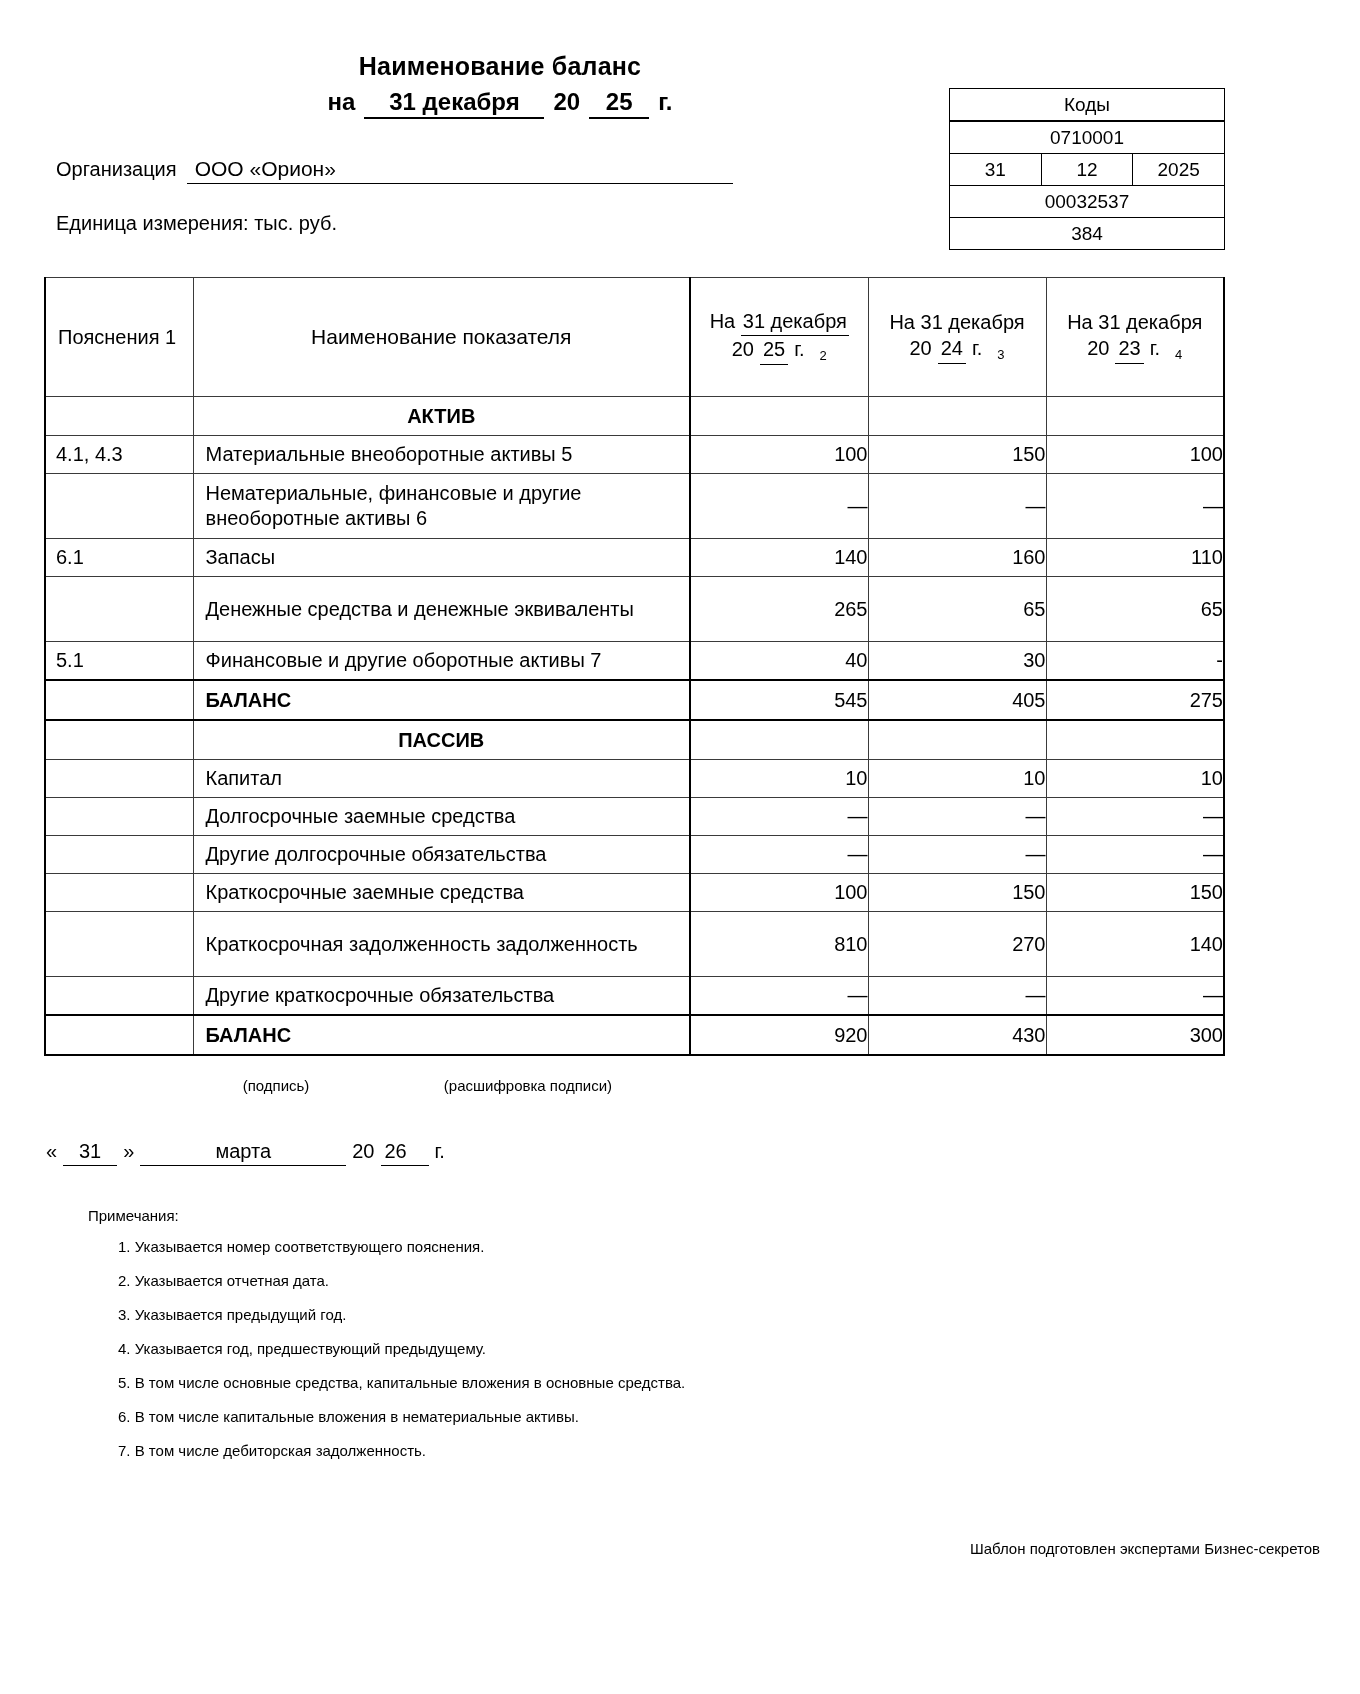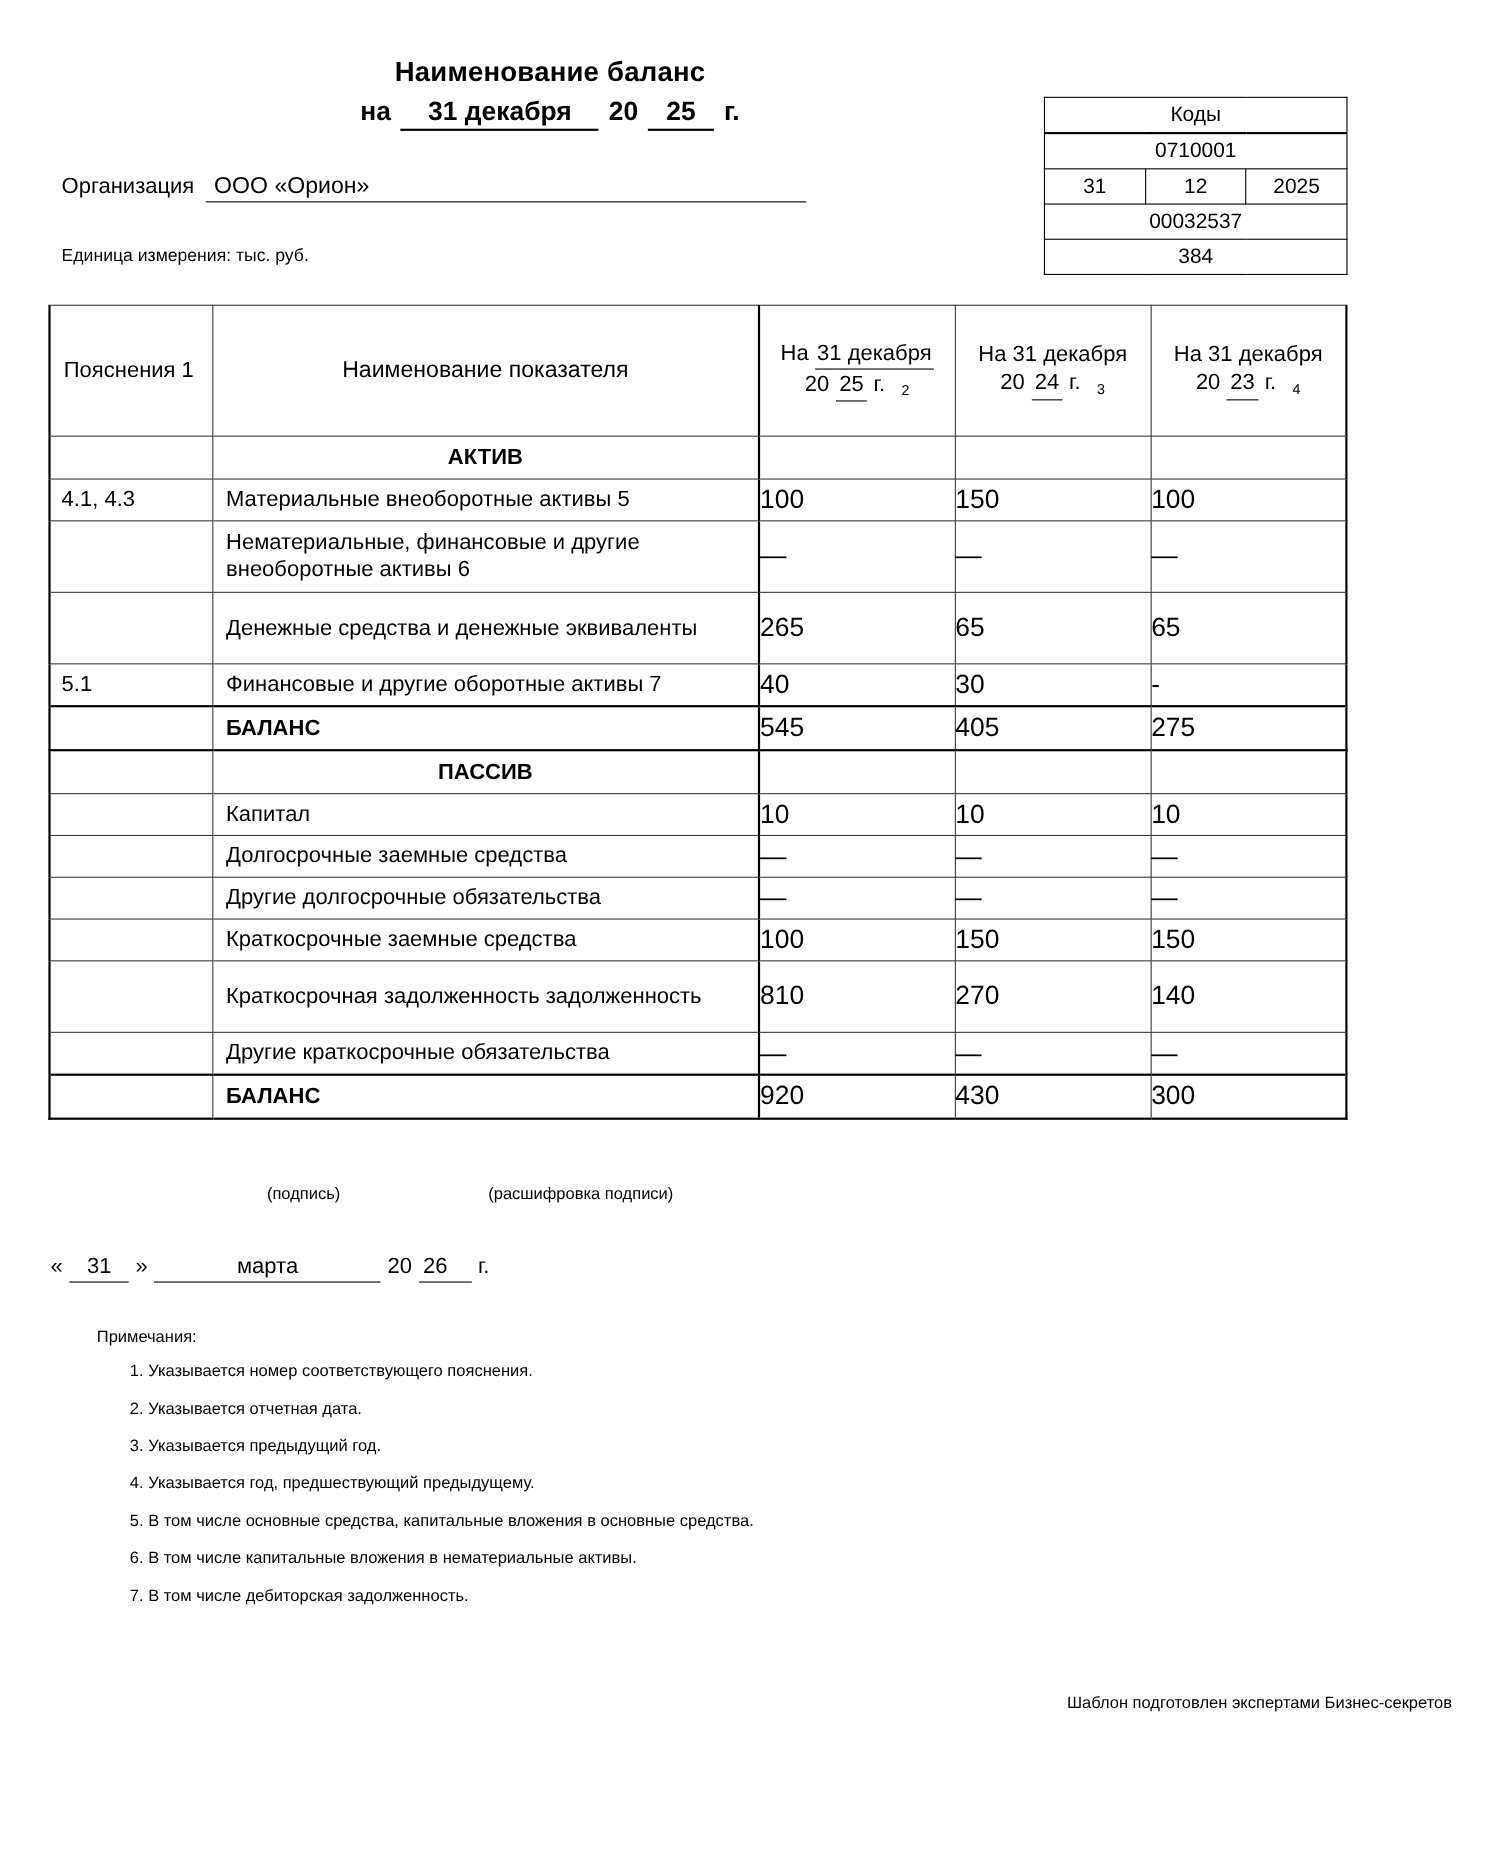--- a/index.html
+++ b/index.html
@@ -69,22 +69,22 @@
     display: inline-block;
     border-bottom: 1.6px solid #000;
     width: 538px;
     margin-left: 10px;
     padding: 0 0 2px 8px;
     font-size: 21px;
   }
   .unit-row {
     position: absolute;
     left: 56px;
-    top: 224px;
-    font-size: 16px;
+    top: 212px;
+    font-size: 20px;
   }
 
   
   .codes-wrap {
     position: absolute;
     right: 135px;
     top: 88px;
     width: 276px;
   }
   .codes-labels {
@@ -168,21 +168,21 @@
   .hdr-underline-date {
     border-bottom: 1.6px solid #000;
     padding: 0 2px 1px 2px;
     display: inline-block;
   }
 
   td.note-cell { font-size: 20px; padding-left: 10px !important; }
   td.name-cell { font-size: 20px; padding-left: 12px !important; line-height: 1.25; }
   td.name-cell.center { text-align: center; font-weight: bold; padding-left: 0 !important; }
   td.name-cell.bold { font-weight: bold; }
-  td.val-cell { font-size: 24px; text-align: left; margin-top: 33px; }
+  td.val-cell { font-size: 20px; text-align: right; margin-top: 33px; }
   td.val-cell.leftthick { border-left: 2.4px solid #000; }
 
   tr.r-single td { height: 37px; }
   tr.r-double td { height: 64px; }
   tr.r-section td { height: 38px; }
   tr.balance-row td { border-top: 2.4px solid #000; border-bottom: 2.4px solid #000; height: 38px; }
   tr.last-row td { border-bottom: 2.4px solid #000; }
 
   
   .sig-block {
@@ -391,20 +391,27 @@
             <td class="val-cell">150</td>
             <td class="val-cell outer-r">100</td>
           </tr>
           <tr class="r-double">
             <td class="note-cell outer-l"></td>
             <td class="name-cell">Нематериальные, финансовые и другие внеоборотные активы 6</td>
             <td class="val-cell leftthick">—</td>
             <td class="val-cell">—</td>
             <td class="val-cell outer-r">—</td>
           </tr>
+          <tr class="r-single">
+            <td class="note-cell outer-l">6.1</td>
+            <td class="name-cell">Запасы</td>
+            <td class="val-cell leftthick">140</td>
+            <td class="val-cell">160</td>
+            <td class="val-cell outer-r">110</td>
+          </tr>
           <tr class="r-double">
             <td class="note-cell outer-l"></td>
             <td class="name-cell">Денежные средства и денежные эквиваленты</td>
             <td class="val-cell leftthick">265</td>
             <td class="val-cell">65</td>
             <td class="val-cell outer-r">65</td>
           </tr>
           <tr class="r-single">
             <td class="note-cell outer-l">5.1</td>
             <td class="name-cell">Финансовые и другие оборотные активы 7</td>

